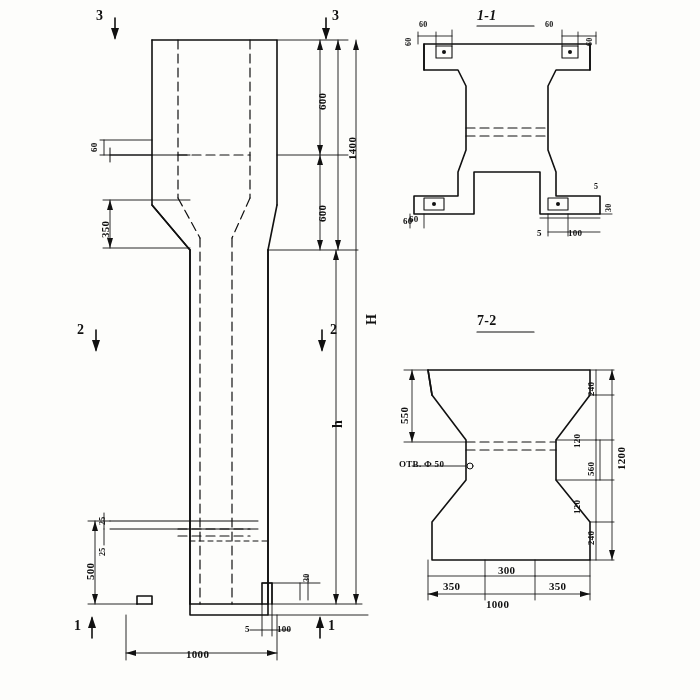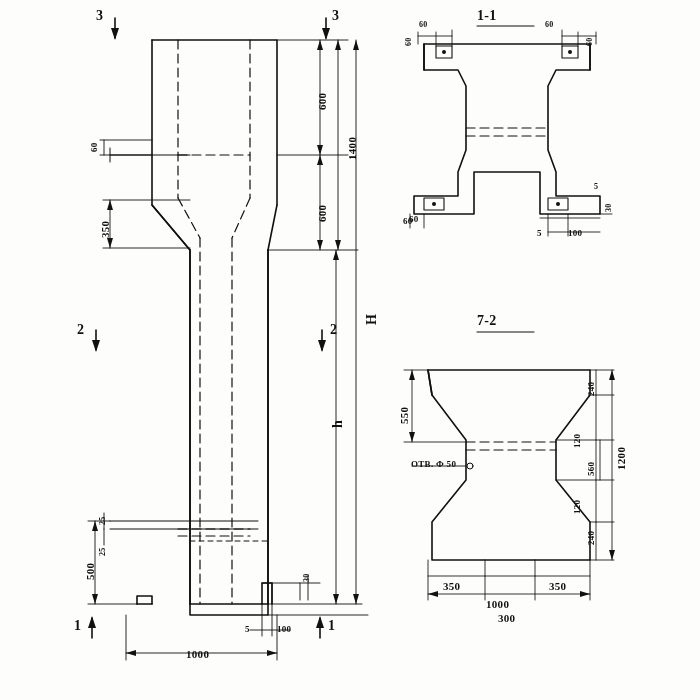--- a/index.html
+++ b/index.html
@@ -292,38 +292,38 @@
   <div class="lbl rot90 big" style="left:330px; top:428px;">h</div>
   <div class="lbl rot90 tiny" style="left:98px; top:525px;">25</div>
   <div class="lbl rot90 tiny" style="left:98px; top:556px;">25</div>
   <div class="lbl rot90" style="left:84px; top:580px;">500</div>
   <div class="lbl rot90 tiny" style="left:302px; top:582px;">30</div>
   <div class="lbl small" style="left:409px; top:214px;">60</div>
   <div class="lbl small" style="left:245px; top:624px;">5</div>
   <div class="lbl small" style="left:277px; top:624px;">100</div>
   <div class="lbl" style="left:186px; top:648px;">1000</div>
 
-  <div class="lbl big" style="left:477px; top:8px;">1-1</div>
+  <div class="lbl big" style="left:477px; top:8px;font-style:italic;">1-1</div>
   <div class="lbl tiny" style="left:419px; top:20px;">60</div>
   <div class="lbl rot90 tiny" style="left:404px; top:46px;">60</div>
   <div class="lbl tiny" style="left:545px; top:20px;">60</div>
   <div class="lbl rot90 tiny" style="left:585px; top:46px;">60</div>
   <div class="lbl small" style="left:403px; top:216px;">60</div>
   <div class="lbl small" style="left:537px; top:228px;">5</div>
   <div class="lbl small" style="left:568px; top:228px;">100</div>
   <div class="lbl rot90 tiny" style="left:604px; top:212px;">30</div>
   <div class="lbl tiny" style="left:594px; top:182px;">5</div>
 
   <div class="lbl big" style="left:477px; top:313px;">7-2</div>
   <div class="lbl rot90" style="left:398px; top:424px;">550</div>
   <div class="lbl rot90 small" style="left:586px; top:396px;">240</div>
   <div class="lbl rot90 small" style="left:572px; top:448px;">120</div>
   <div class="lbl rot90 small" style="left:586px; top:476px;">560</div>
   <div class="lbl rot90" style="left:615px; top:470px;">1200</div>
   <div class="lbl rot90 small" style="left:572px; top:514px;">120</div>
   <div class="lbl rot90 small" style="left:586px; top:545px;">240</div>
   <div class="lbl" style="left:443px; top:580px;">350</div>
-  <div class="lbl" style="left:498px; top:612px;">300</div>
+  <div class="lbl" style="left:498px; top:564px;">300</div>
   <div class="lbl" style="left:549px; top:580px;">350</div>
   <div class="lbl" style="left:486px; top:598px;">1000</div>
-  <div class="lbl small" style="left:411px; top:459px;">ОТВ. Ф 50</div>
+  <div class="lbl small" style="left:399px; top:459px;">ОТВ. Ф 50</div>
 
 </div>
 
 </body></html>

